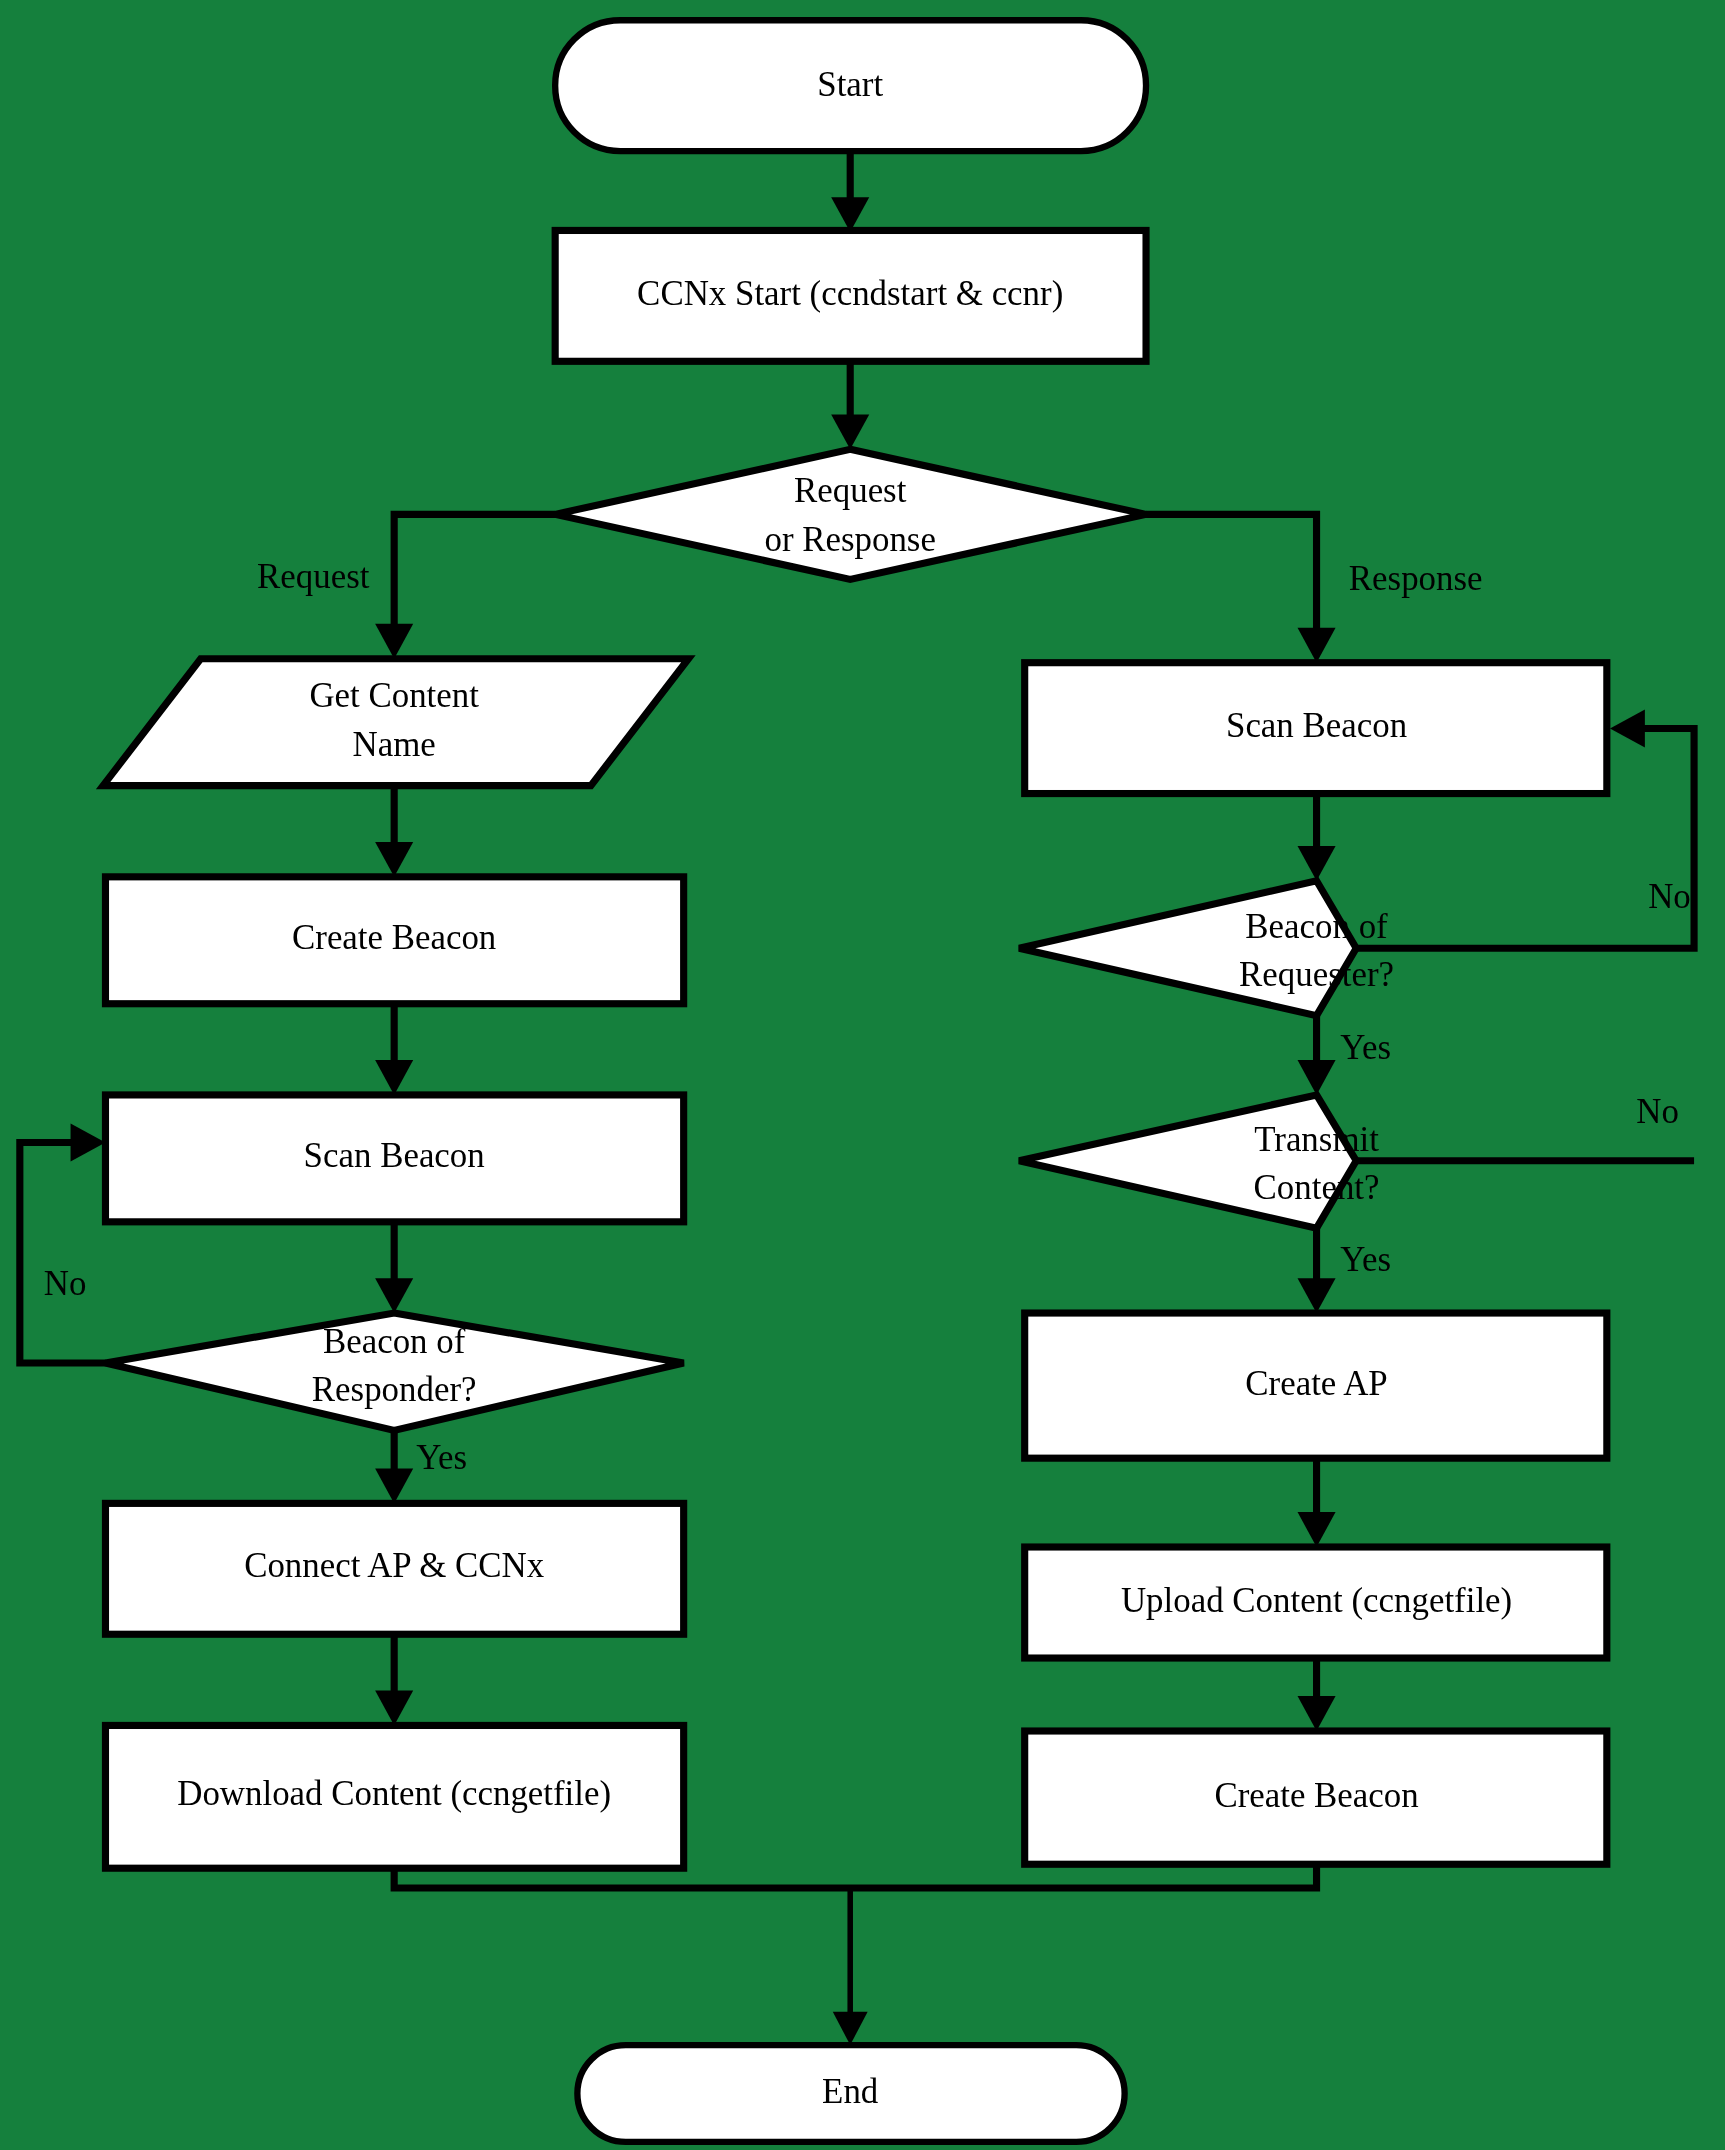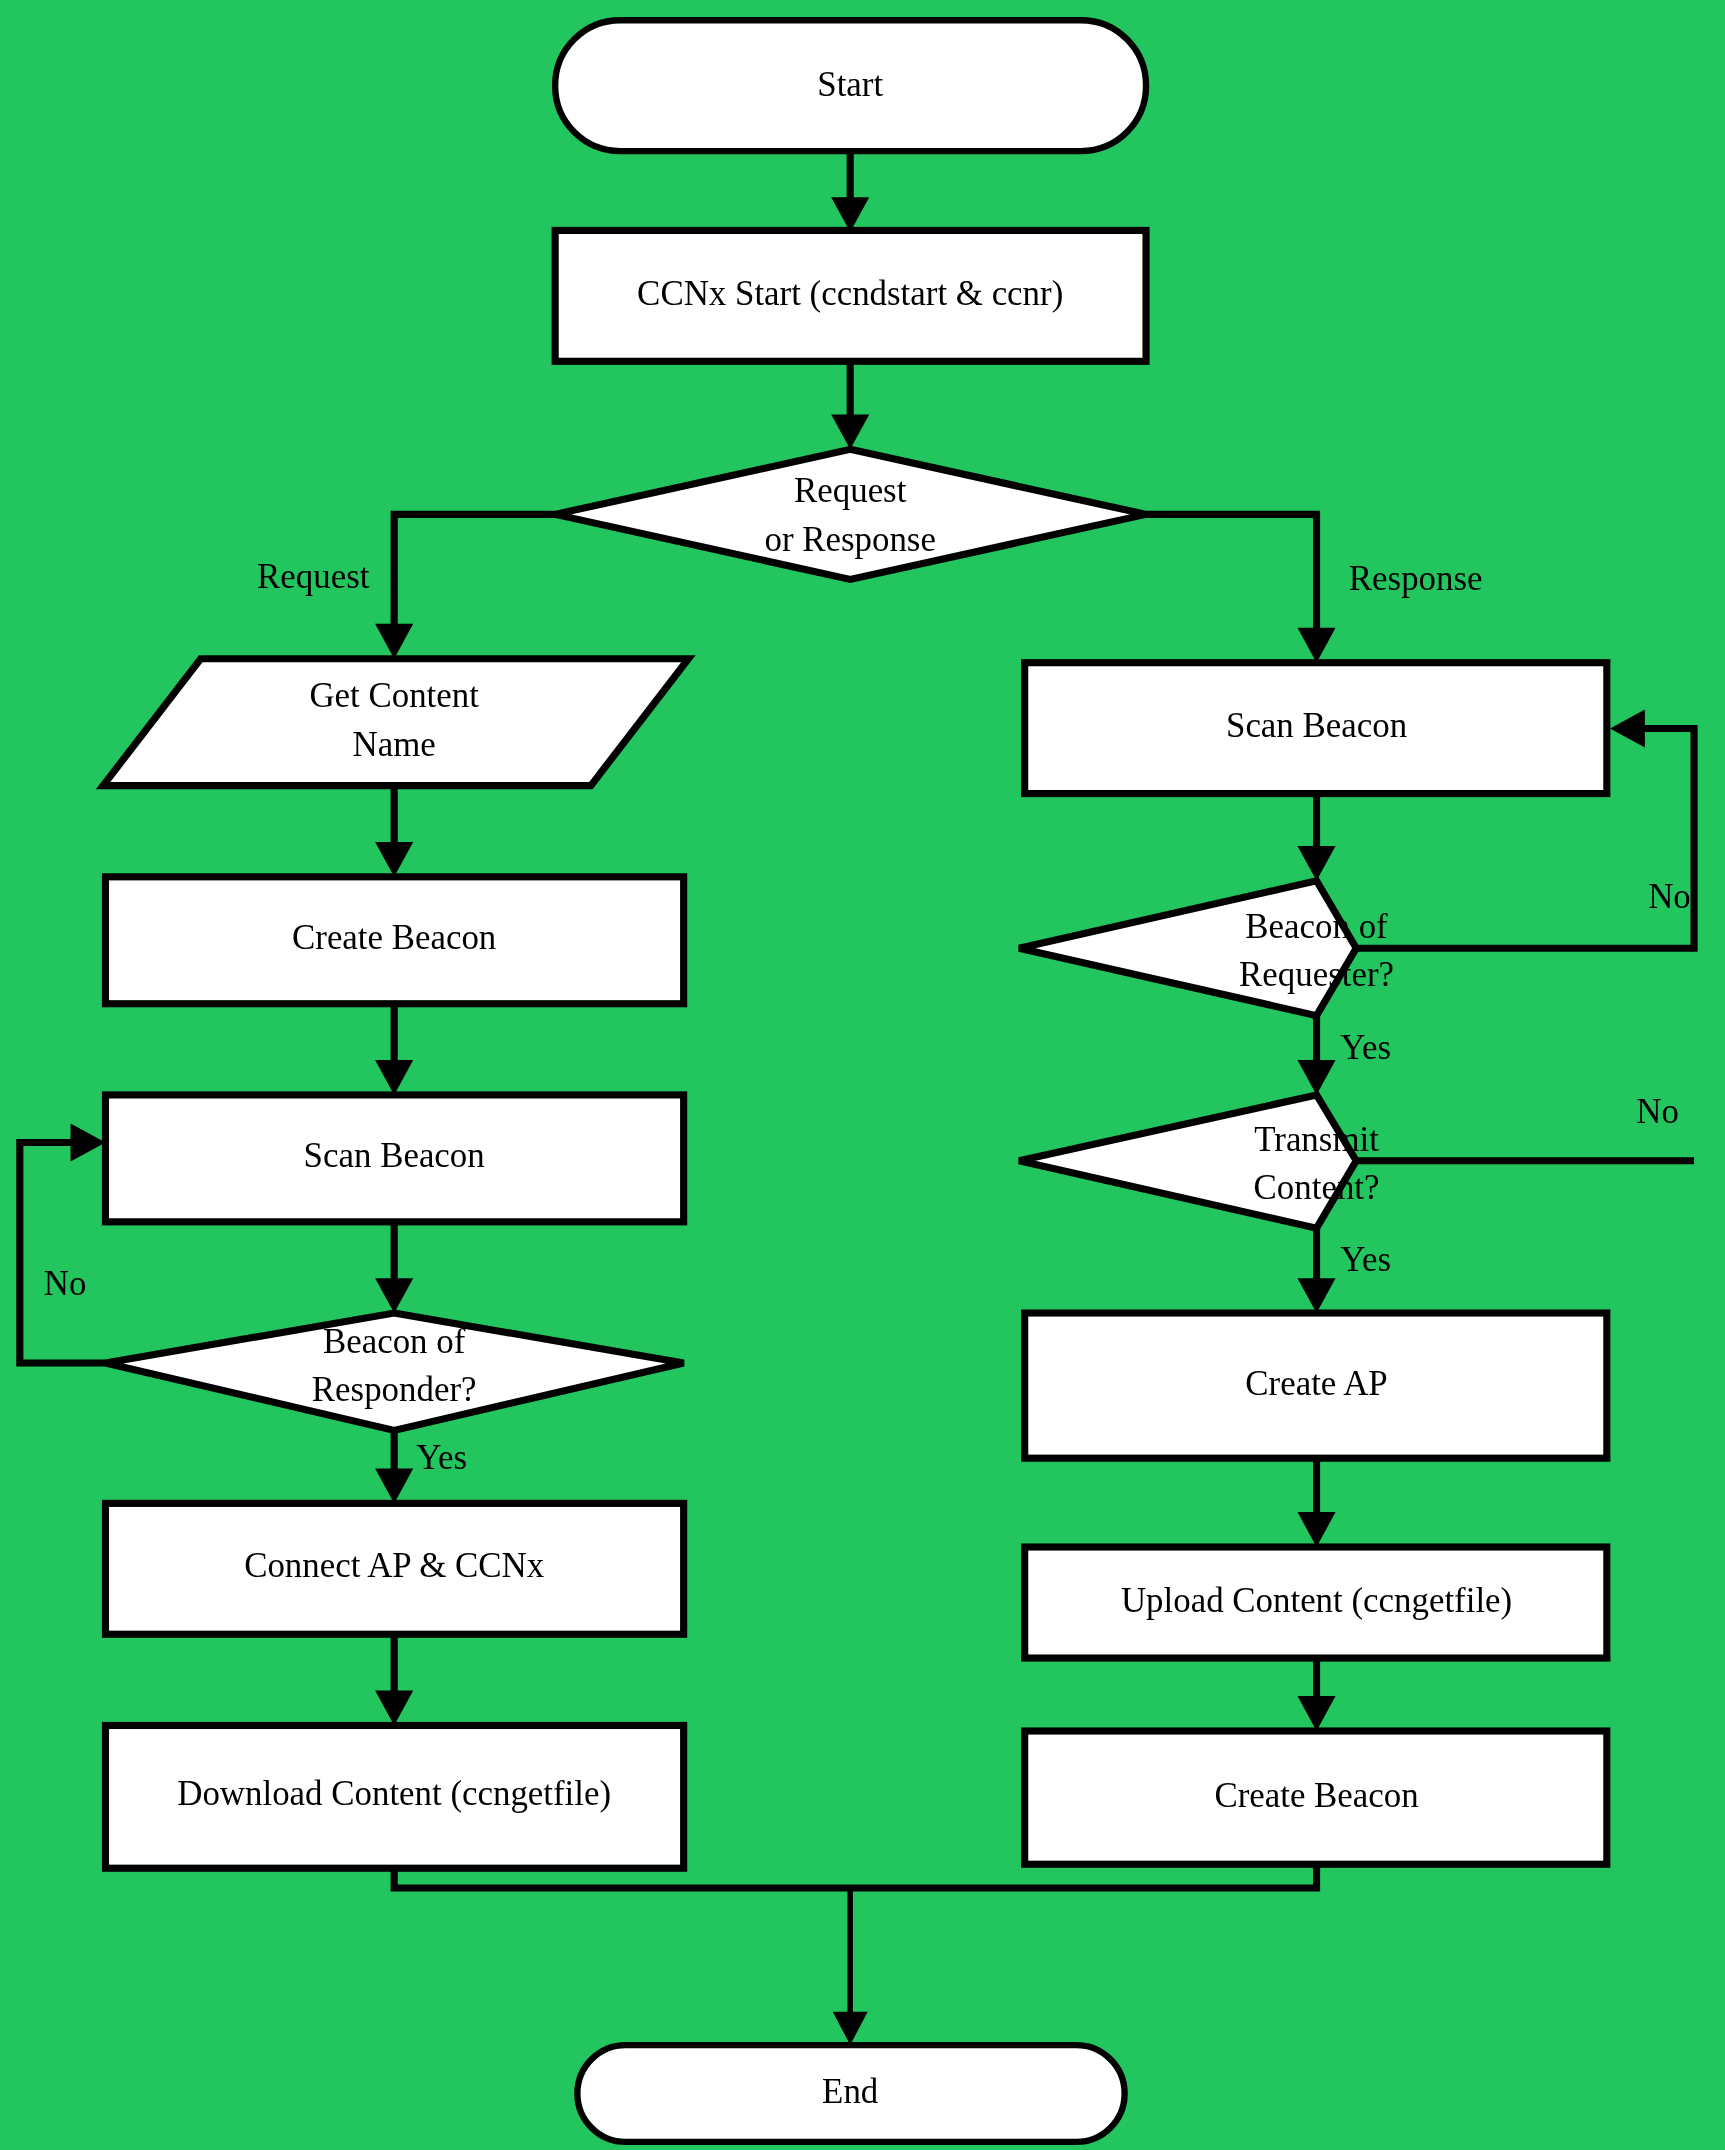--- a/index.html
+++ b/index.html
@@ -7,21 +7,21 @@
     padding: 0;
     background: #ffffff;
   }
   body {
     font-family: "Liberation Serif", "DejaVu Serif", serif;
   }
   #flowchart-root {
     position: relative;
     width: 1725px;
     height: 2151px;
-    background: #22c55e;
+    background: #15803d;
     overflow: hidden;
   }
   svg#flow-svg {
     display: block;
     width: 1725px;
     height: 2151px;
   }
   .node-shape {
     fill: #ffffff;
     stroke: #000000;

